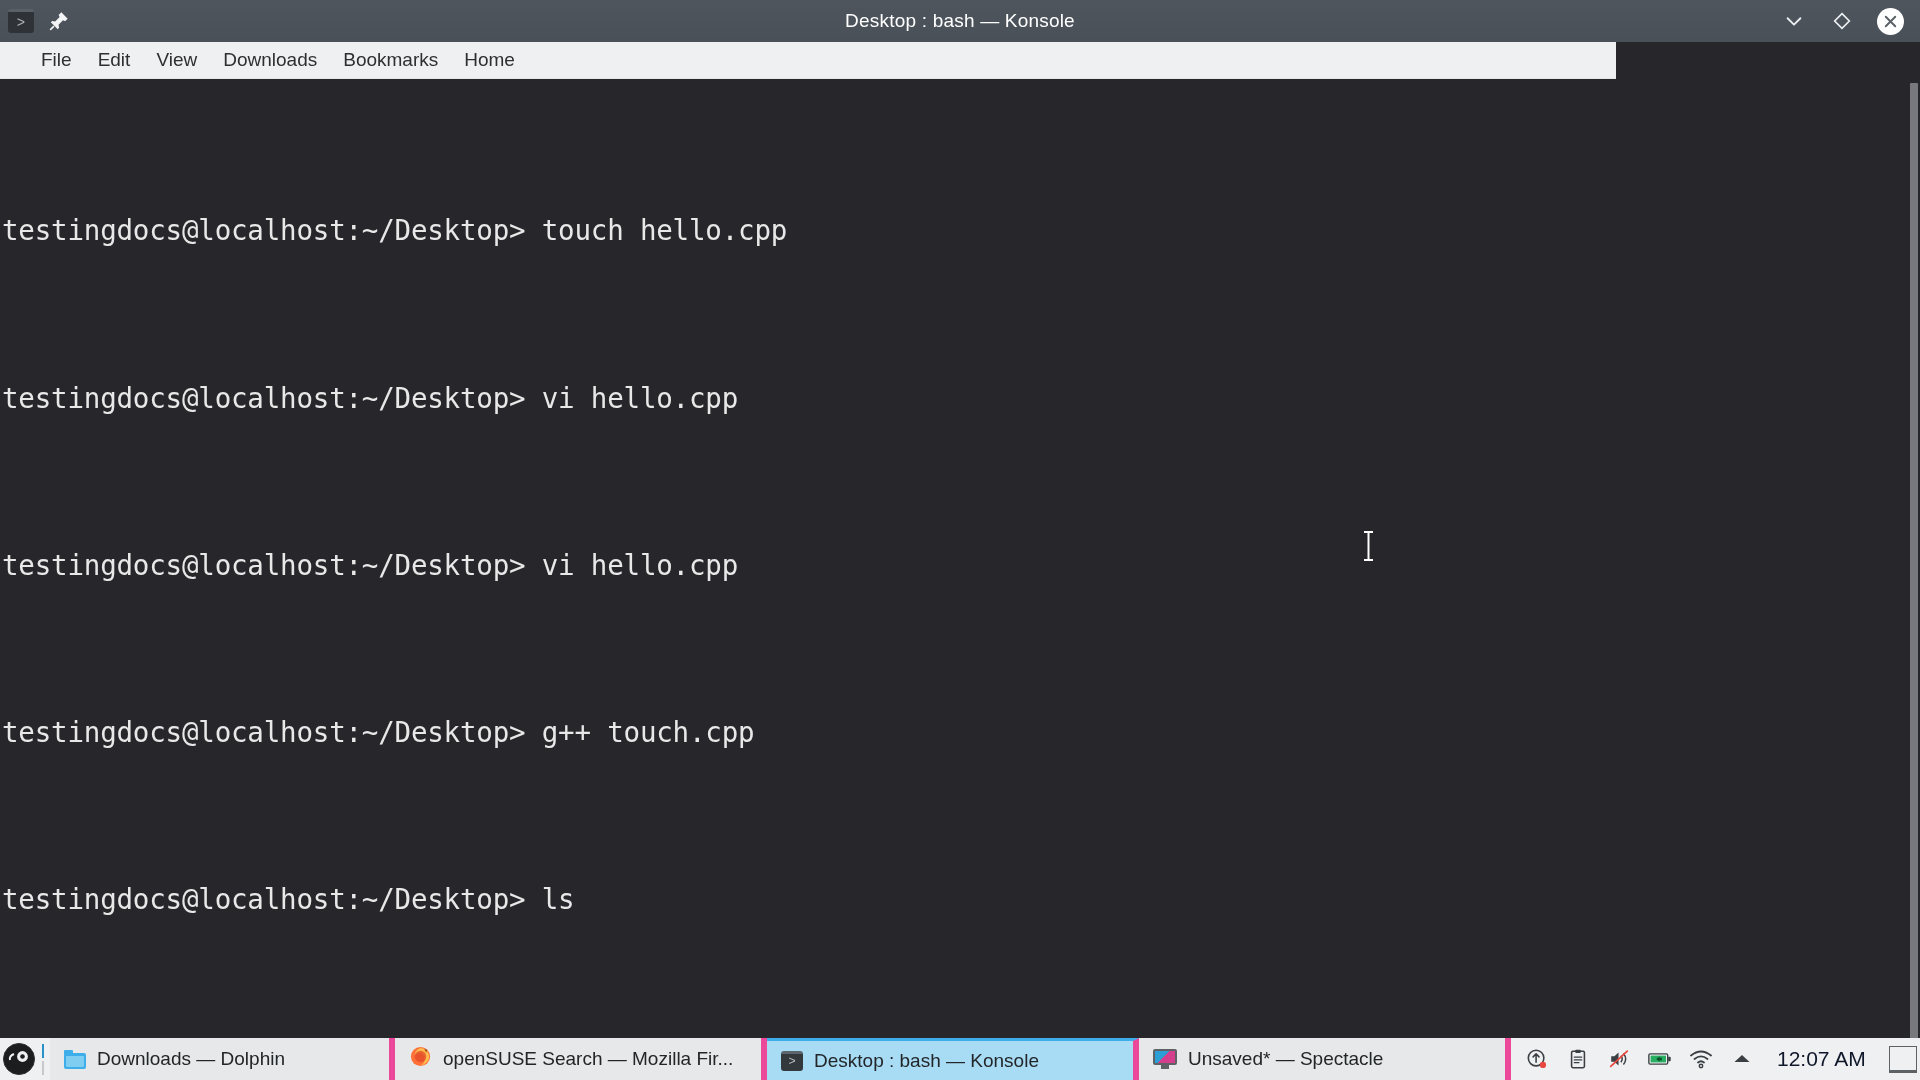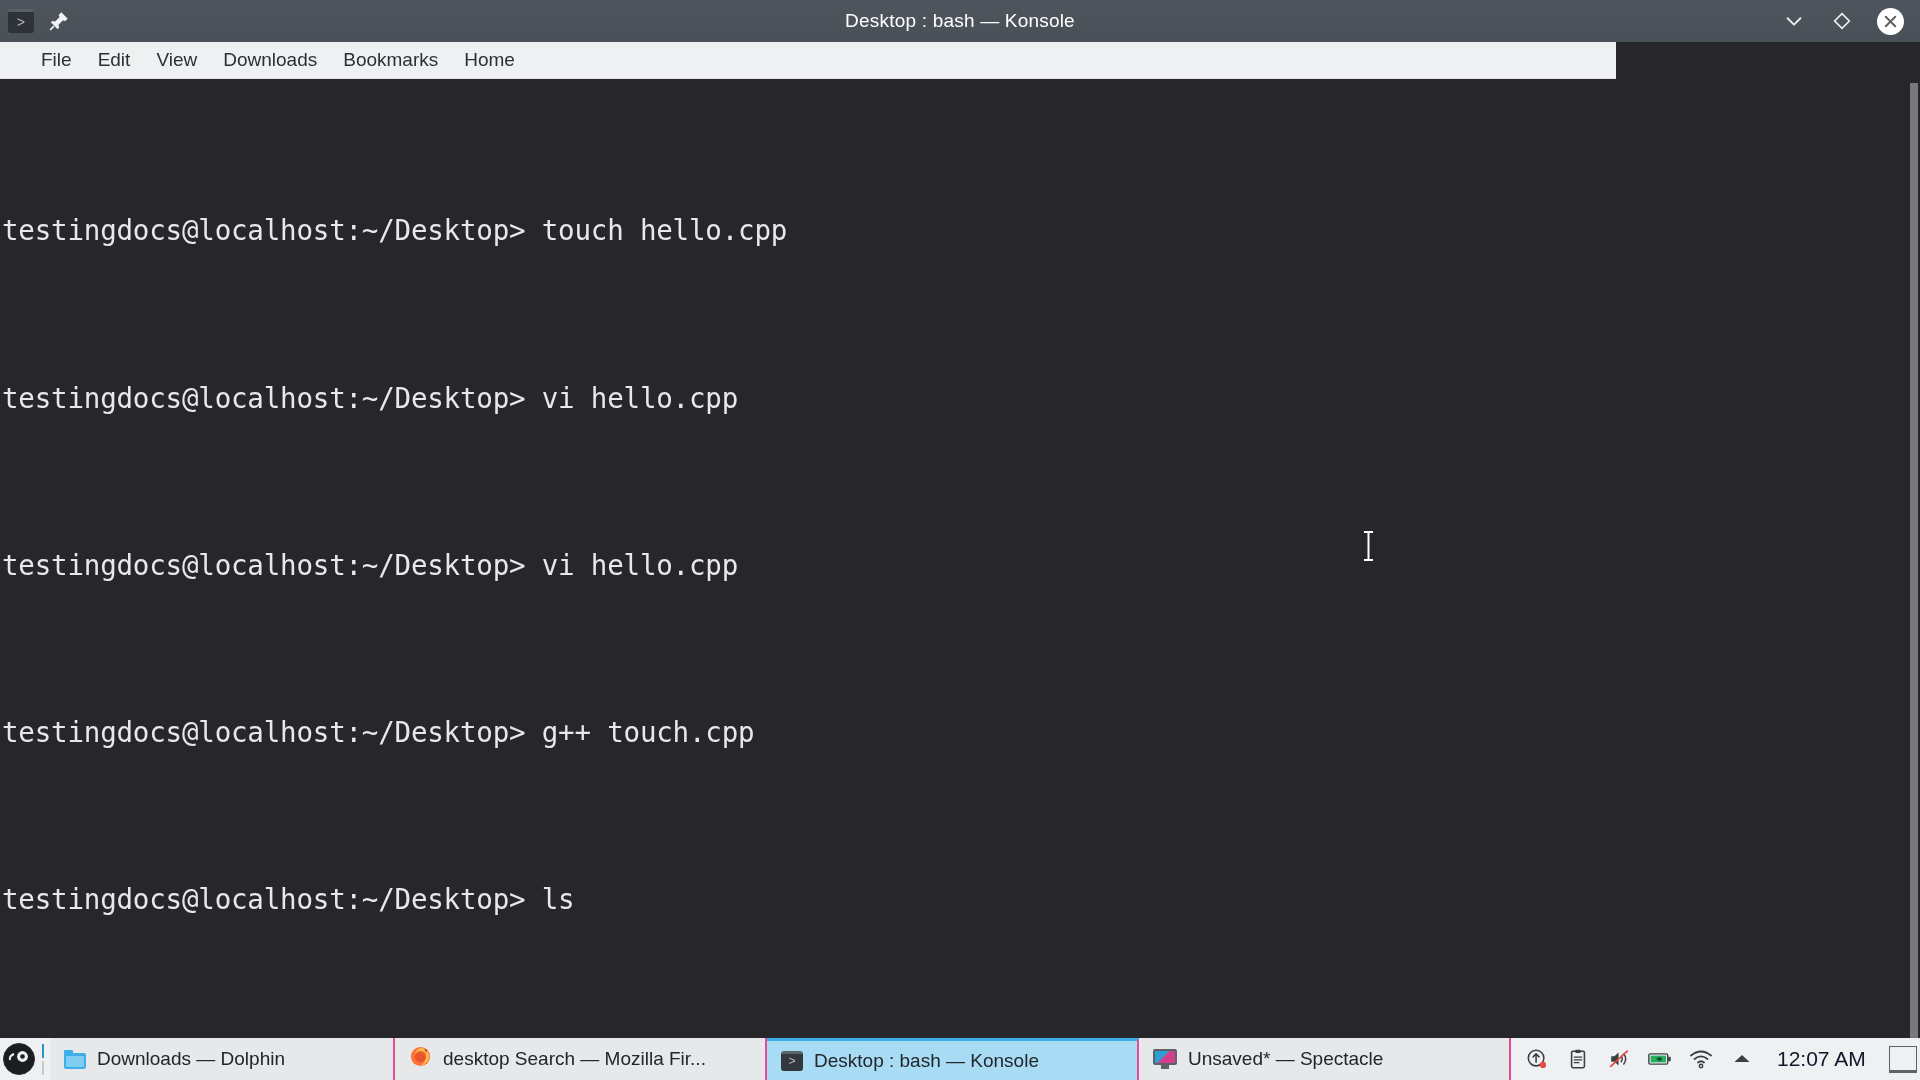--- a/index.html
+++ b/index.html
@@ -102,21 +102,21 @@
   }
   .pager-cell { height: 14px; background: #d8dadc; border: 1px solid #c6c9cb; }
   .pager-cell.active { background: #3daee9; border-color: #2b92c9; }
 
   .tasks { display: flex; align-items: stretch; height: 42px; flex: 1; }
   .task {
     display: flex; align-items: center; gap: 11px;
     padding: 0 14px; height: 42px;
     font-size: 19px; color: #232629;
     background: #e6e8e9;
-    border-right: 2px solid #ec4899;
+    border-right: 6px solid #ec4899;
     min-width: 120px;
     cursor: default;
     overflow: hidden; white-space: nowrap;
   }
   .task.active {
     background: #a8dcf5;
     border-top: 3px solid #3daee9;
   }
   .task-label { overflow: hidden; text-overflow: ellipsis; }
 
@@ -259,21 +259,21 @@
 
     <div class="task" style="width:372px;">
       <div>
         <svg width="23" height="23" viewBox="0 0 24 24">
           <circle cx="12" cy="12" r="10" fill="#ff7139"></circle>
           <path d="M12 3 a9 9 0 0 1 9 9 a9 9 0 0 1 -9 9 a7 7 0 0 0 2-12 a6 6 0 0 0 -8 2 a9 9 0 0 1 6-8 z" fill="#ffbd4f"></path>
           <path d="M12 6 a6 6 0 1 0 0 12 a6 6 0 0 0 0-12 z" fill="#e14a28" opacity=".75"></path>
           <path d="M16 4 l3 1 l-1 3 z" fill="#a24d17"></path>
         </svg>
       </div>
-      <span class="task-label">desktop Search — Mozilla Fir...</span>
+      <span class="task-label">openSUSE Search — Mozilla Fir...</span>
     </div>
 
     <div class="task active" style="width:372px;">
       <div class="konsole-ico-sm">&gt;</div>
       <span class="task-label">Desktop : bash — Konsole</span>
     </div>
 
     <div class="task" style="width:372px;">
       <div class="spectacle-ico">
         <div class="scr"></div>

